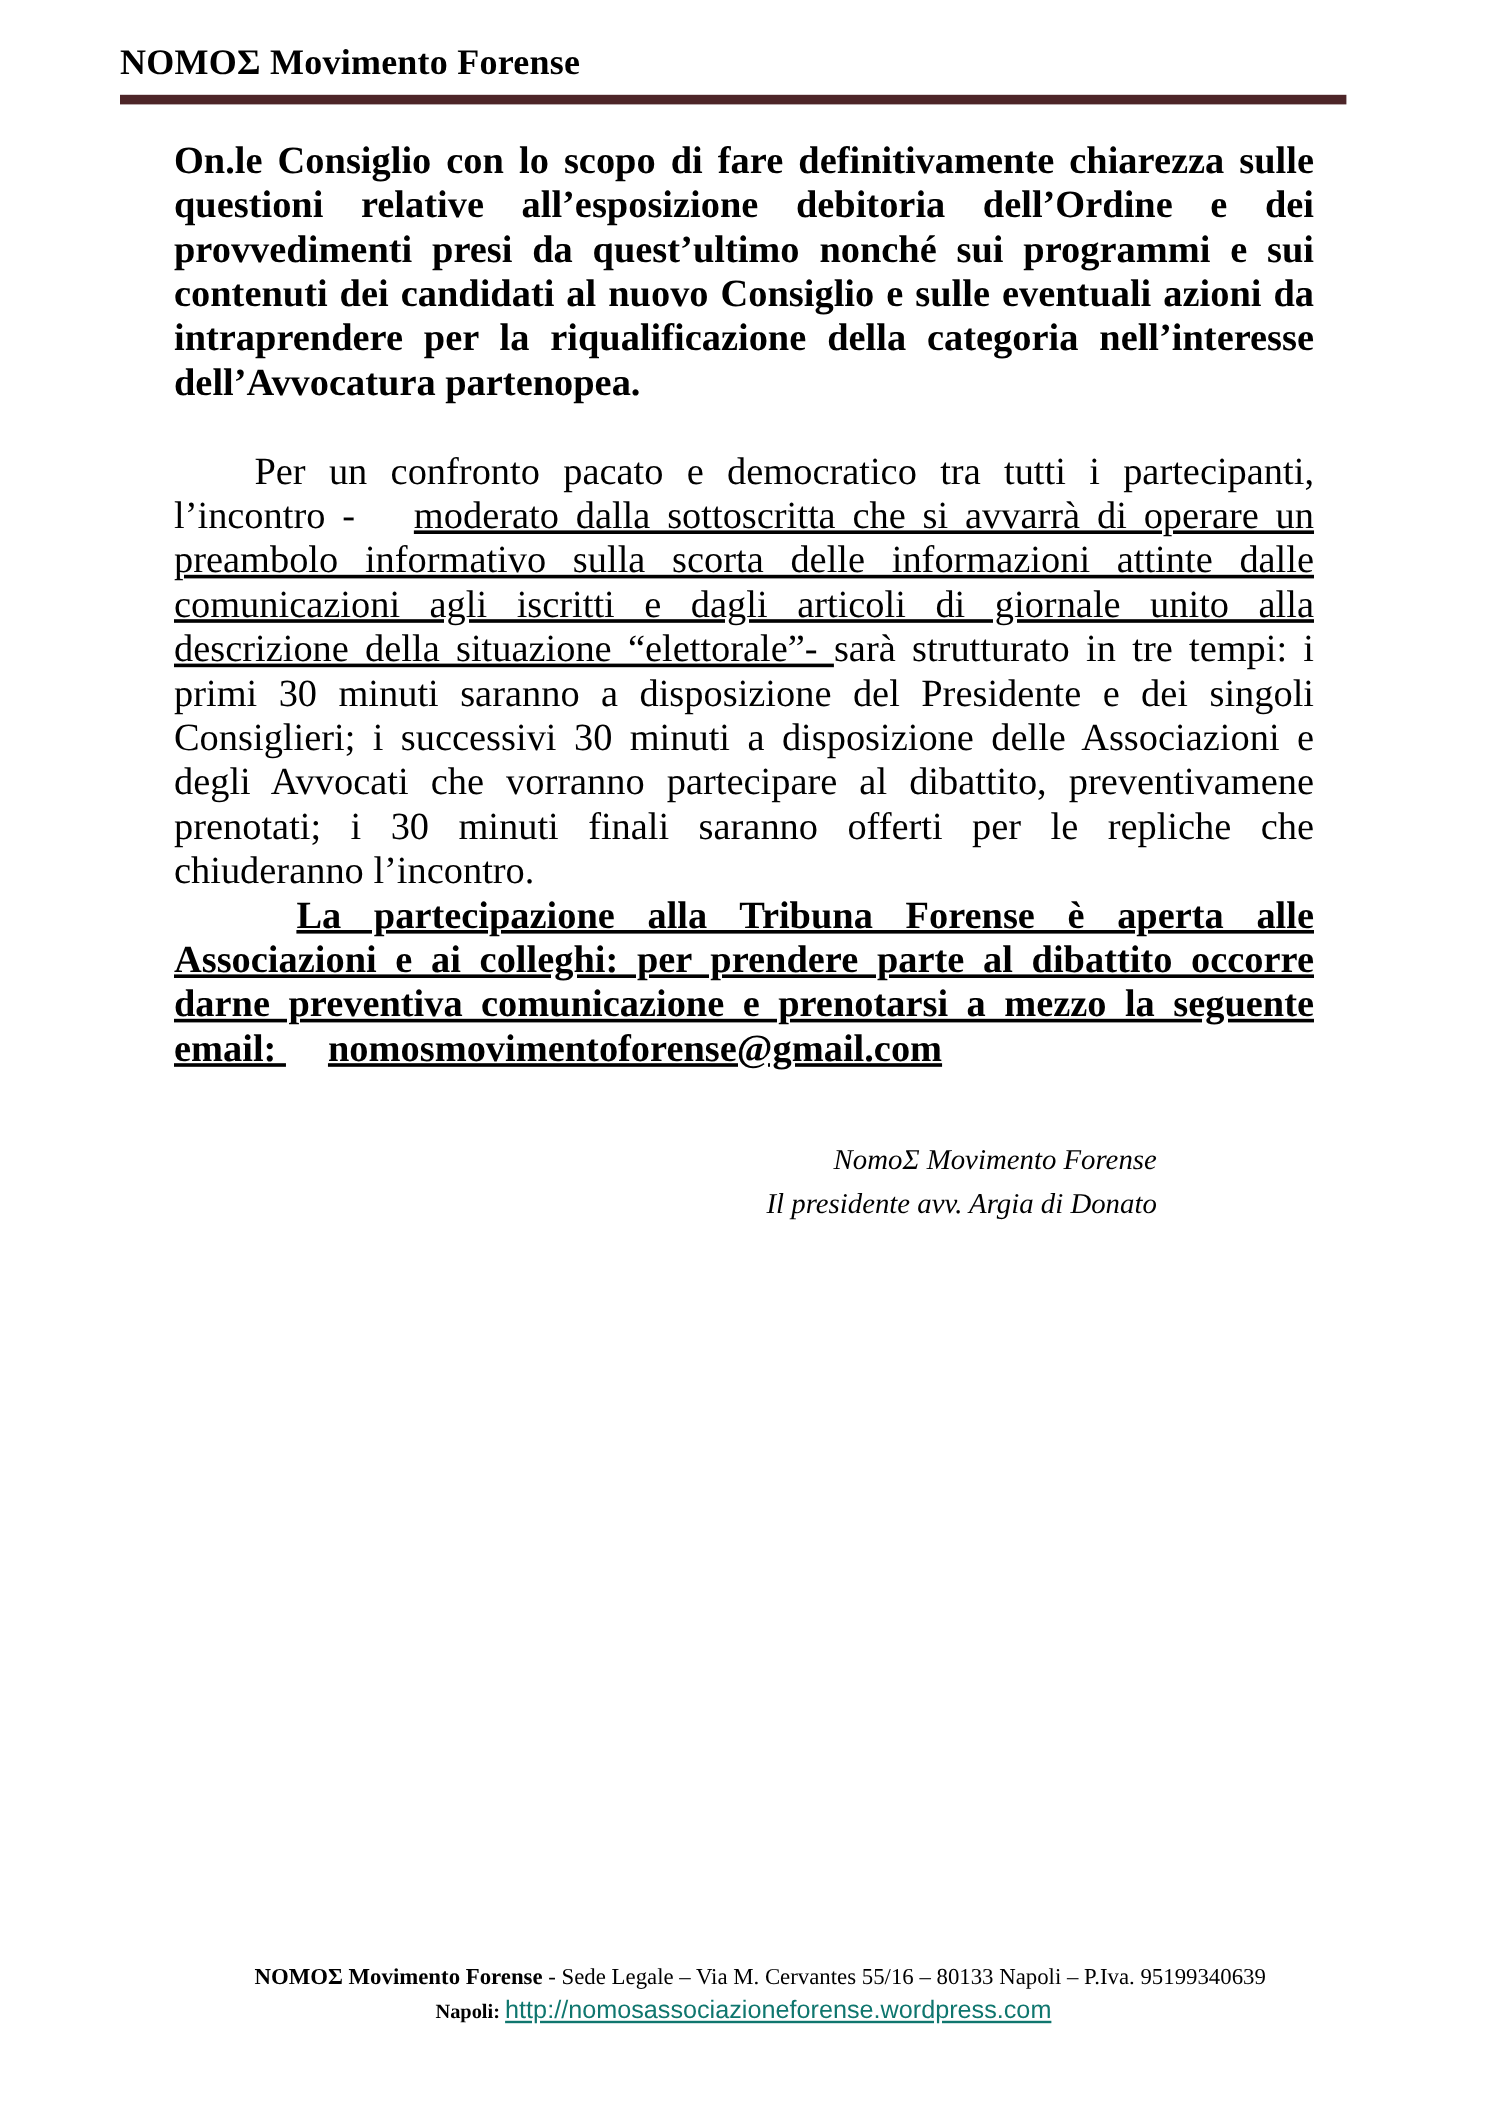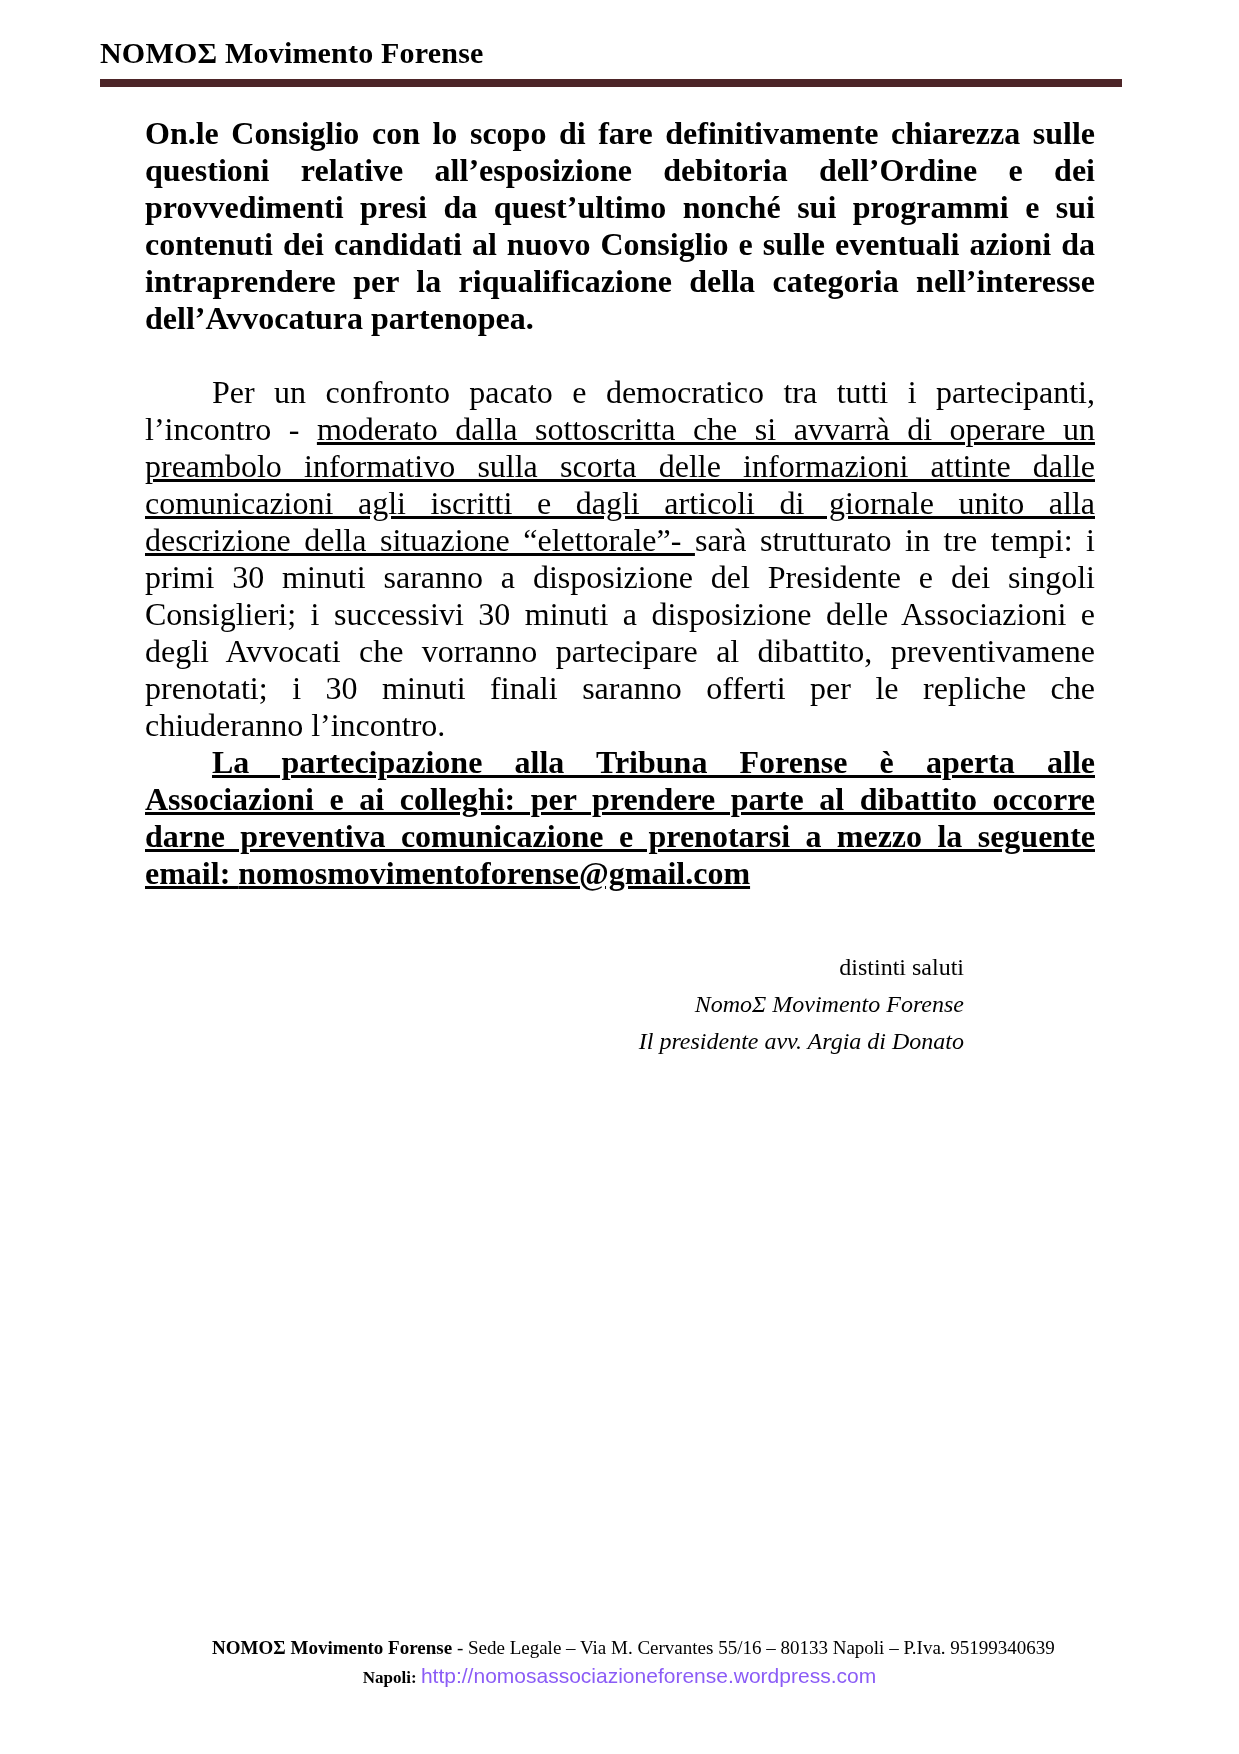--- a/index.html
+++ b/index.html
@@ -32,21 +32,21 @@
   .content {
     margin: 28px 144px 0 145px;
     font-size: 32px;
     line-height: 37px;
     text-align: justify;
   }
   .para { margin: 0; }
   .para-bold { font-weight: bold; }
   .indented { text-indent: 67px; }
   .gap-after { margin-bottom: 37px; }
-  .u { text-decoration: underline; }
+  .u { text-decoration: underline; margin-left: 35px; }
 
   
   .closing {
     margin: 57px 144px 0 145px;
     padding-right: 131px;
     text-align: right;
     font-size: 24px;
     line-height: 37px;
   }
   .closing-line { margin: 0; }
@@ -62,21 +62,22 @@
     text-align: center;
   }
   .footer-line1 { font-size: 19px; line-height: 27px; padding-left: 28px; }
   .footer-org { font-weight: bold; }
   .footer-line2, .footer-line3 { line-height: 30px; }
   .footer-label { font-size: 17px; }
   .footer-label-bold { font-weight: bold; }
   .footer-link {
     font-family: "Liberation Sans", "DejaVu Sans", sans-serif;
     font-size: 21px;
-    color: #8b5cf6;
+    color: #0f766e;
+    text-decoration: underline;
     cursor: pointer;
   }
 </style>
 </head>
 <body>
 
 <div class="page">
 
   <div class="doc-header">
     <h1 class="doc-title">NOMOΣ Movimento Forense</h1>
@@ -87,21 +88,20 @@
 
     <p class="para para-bold gap-after"><span>On.le Consiglio con lo scopo di fare definitivamente chiarezza sulle questioni relative all’esposizione debitoria dell’Ordine e dei provvedimenti presi da quest’ultimo nonché sui programmi e sui contenuti dei candidati al nuovo Consiglio e sulle eventuali azioni da intraprendere per la riqualificazione della categoria nell’interesse dell’Avvocatura partenopea.</span></p>
 
     <p class="para indented"><span>Per un confronto pacato e democratico tra tutti i partecipanti, l’incontro - </span><span class="u">moderato dalla sottoscritta che si avvarrà di operare un preambolo informativo sulla scorta delle informazioni attinte dalle comunicazioni agli iscritti e dagli articoli di giornale unito alla descrizione della situazione “elettorale”- </span><span>sarà strutturato in tre tempi: i primi 30 minuti saranno a disposizione del Presidente e dei singoli Consiglieri; i successivi 30 minuti a disposizione delle Associazioni e degli Avvocati che vorranno partecipare al dibattito, preventivamene prenotati; i 30 minuti finali saranno offerti per le repliche che chiuderanno l’incontro.</span></p>
 
     <p class="para para-bold indented"><span class="u">La partecipazione alla Tribuna Forense è aperta alle Associazioni e ai colleghi: per prendere parte al dibattito occorre darne preventiva comunicazione e prenotarsi a mezzo la seguente email: </span><span class="u">nomosmovimentoforense@gmail.com</span></p>
 
   </div>
 
   <div class="closing">
-    <p class="closing-line">distinti saluti</p>
     <p class="closing-line closing-org">NomoΣ Movimento Forense</p>
     <p class="closing-line closing-sig">Il presidente avv. Argia di Donato</p>
   </div>
 
   <div class="doc-footer">
     <div class="footer-line1">
       <span class="footer-org">NOMOΣ Movimento Forense</span><span> - Sede Legale – Via M. Cervantes 55/16 – 80133 Napoli – P.Iva. 95199340639</span>
     </div>
     <div class="footer-line2">
       <span class="footer-label footer-label-bold">Napoli: </span><a class="footer-link">http://nomosassociazioneforense.wordpress.com</a>

